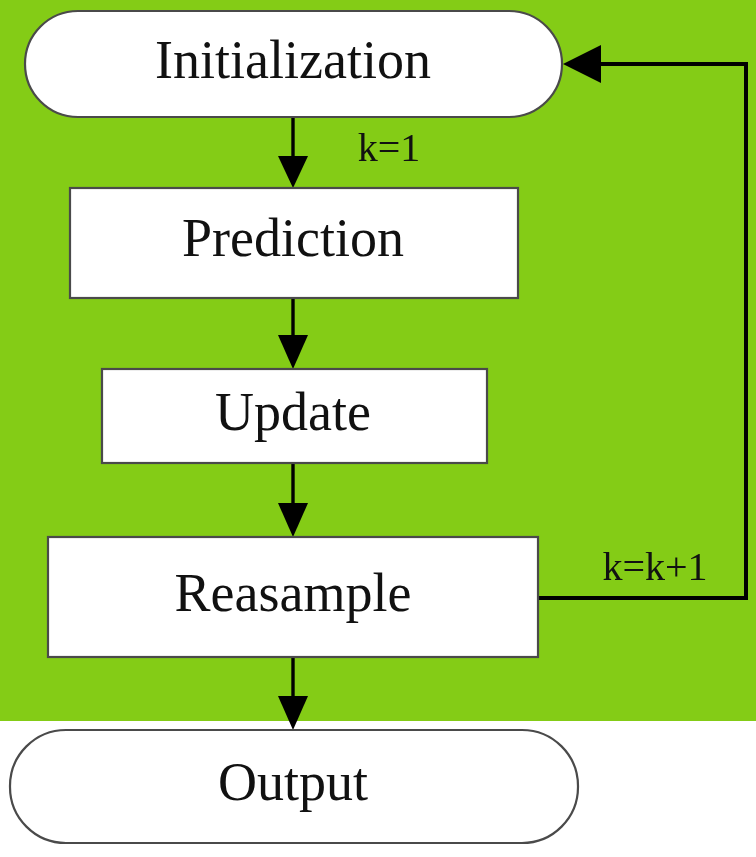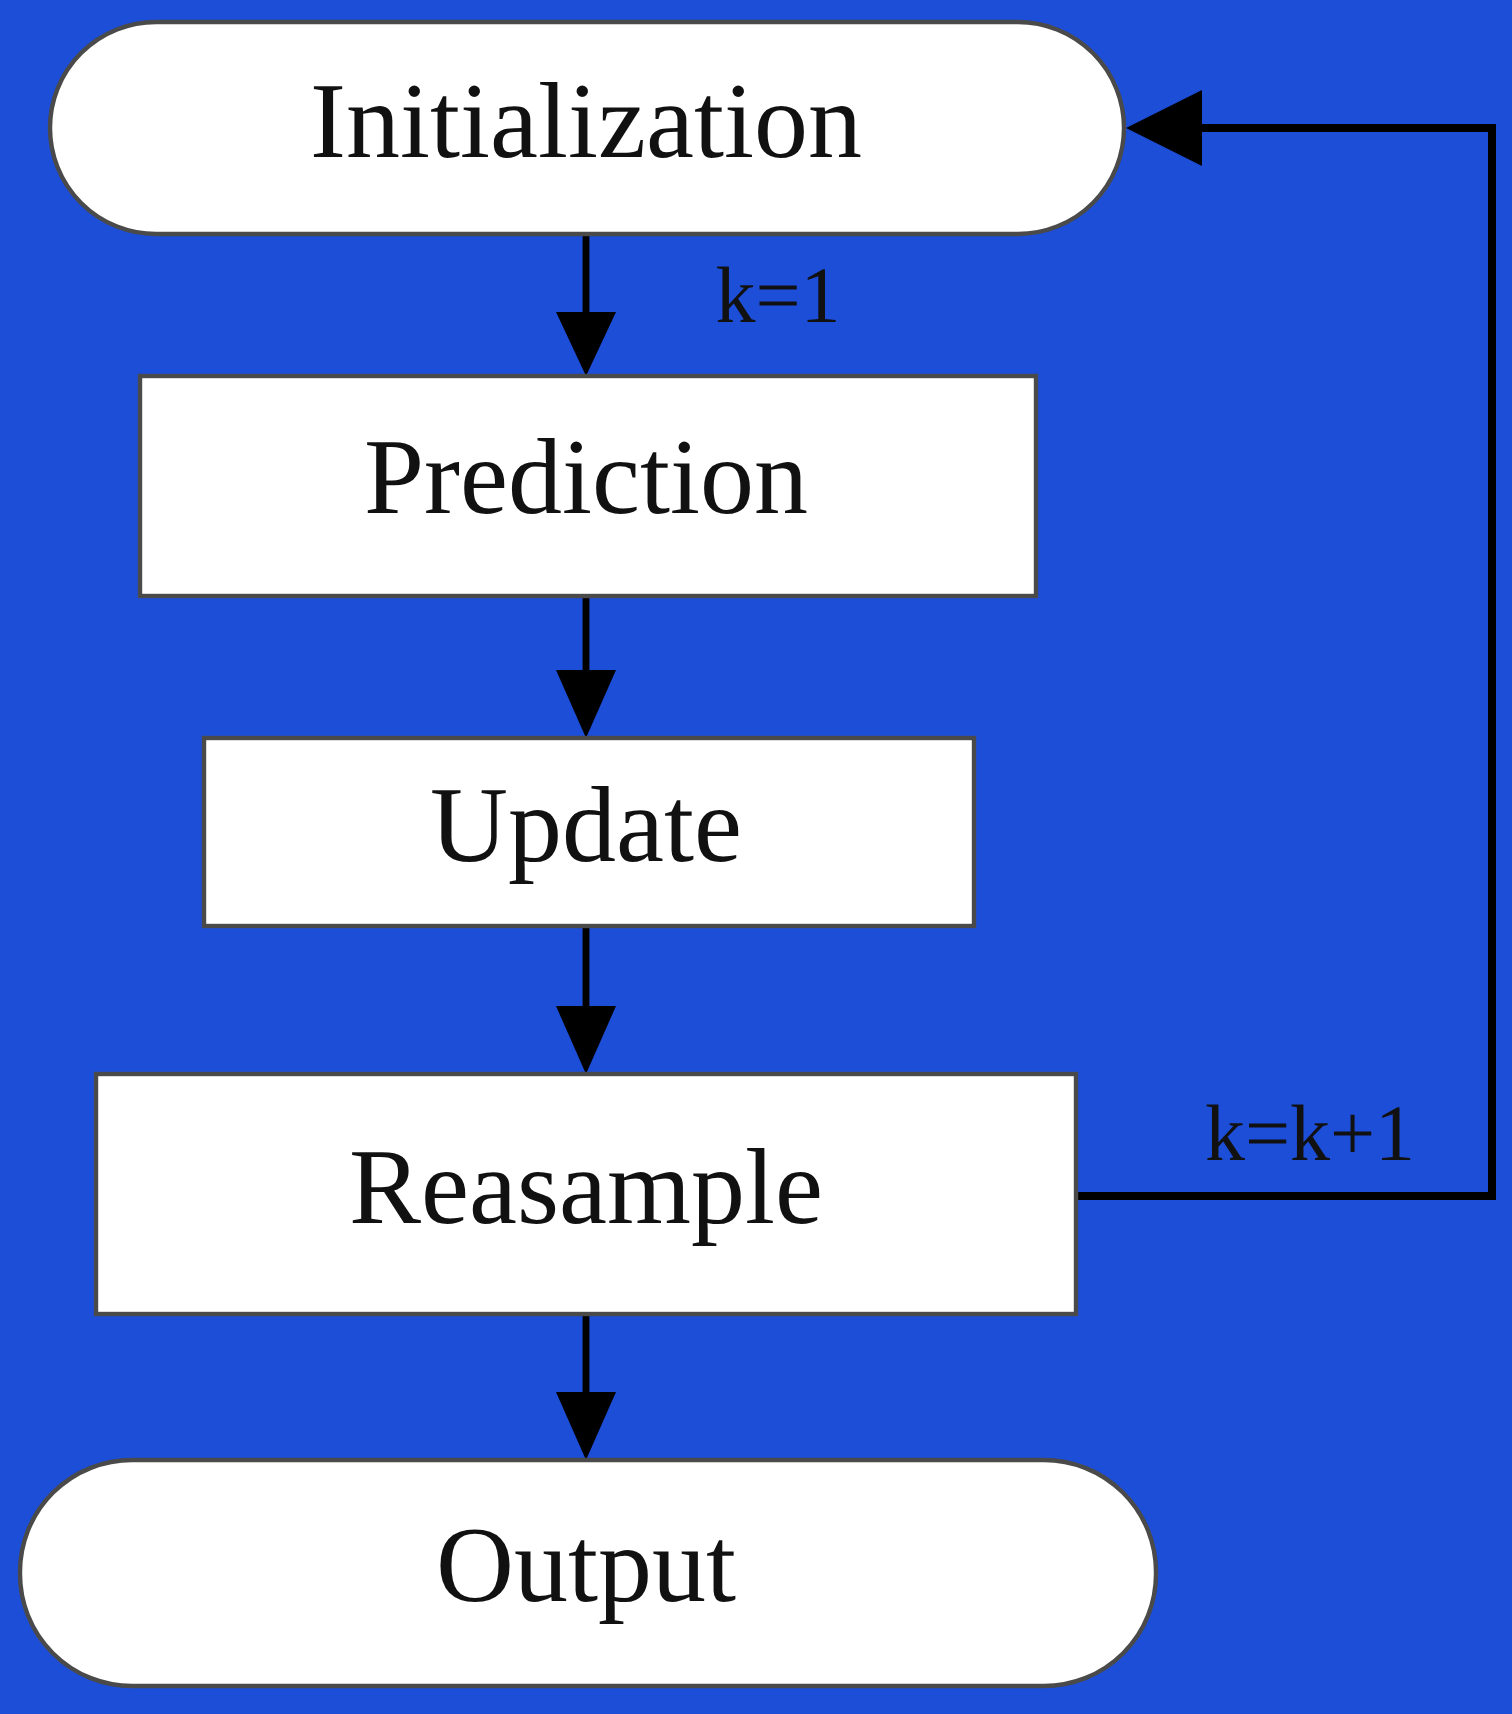--- a/index.html
+++ b/index.html
@@ -10,22 +10,22 @@
   }
   body {
     width: 756px;
     height: 857px;
     overflow: hidden;
     font-family: "Liberation Serif", "DejaVu Serif", serif;
   }
   #flowchart-root {
     position: relative;
     width: 756px;
-    height: 857px;
-    background: #1d4ed8;
+    height: 721px;
+    background: #84cc16;
   }
   svg#flow-svg {
     display: block;
     width: 756px;
     height: 857px;
   }
   .node-shape {
     fill: #ffffff;
     stroke: #4a4a4a;
     stroke-width: 2.2;

